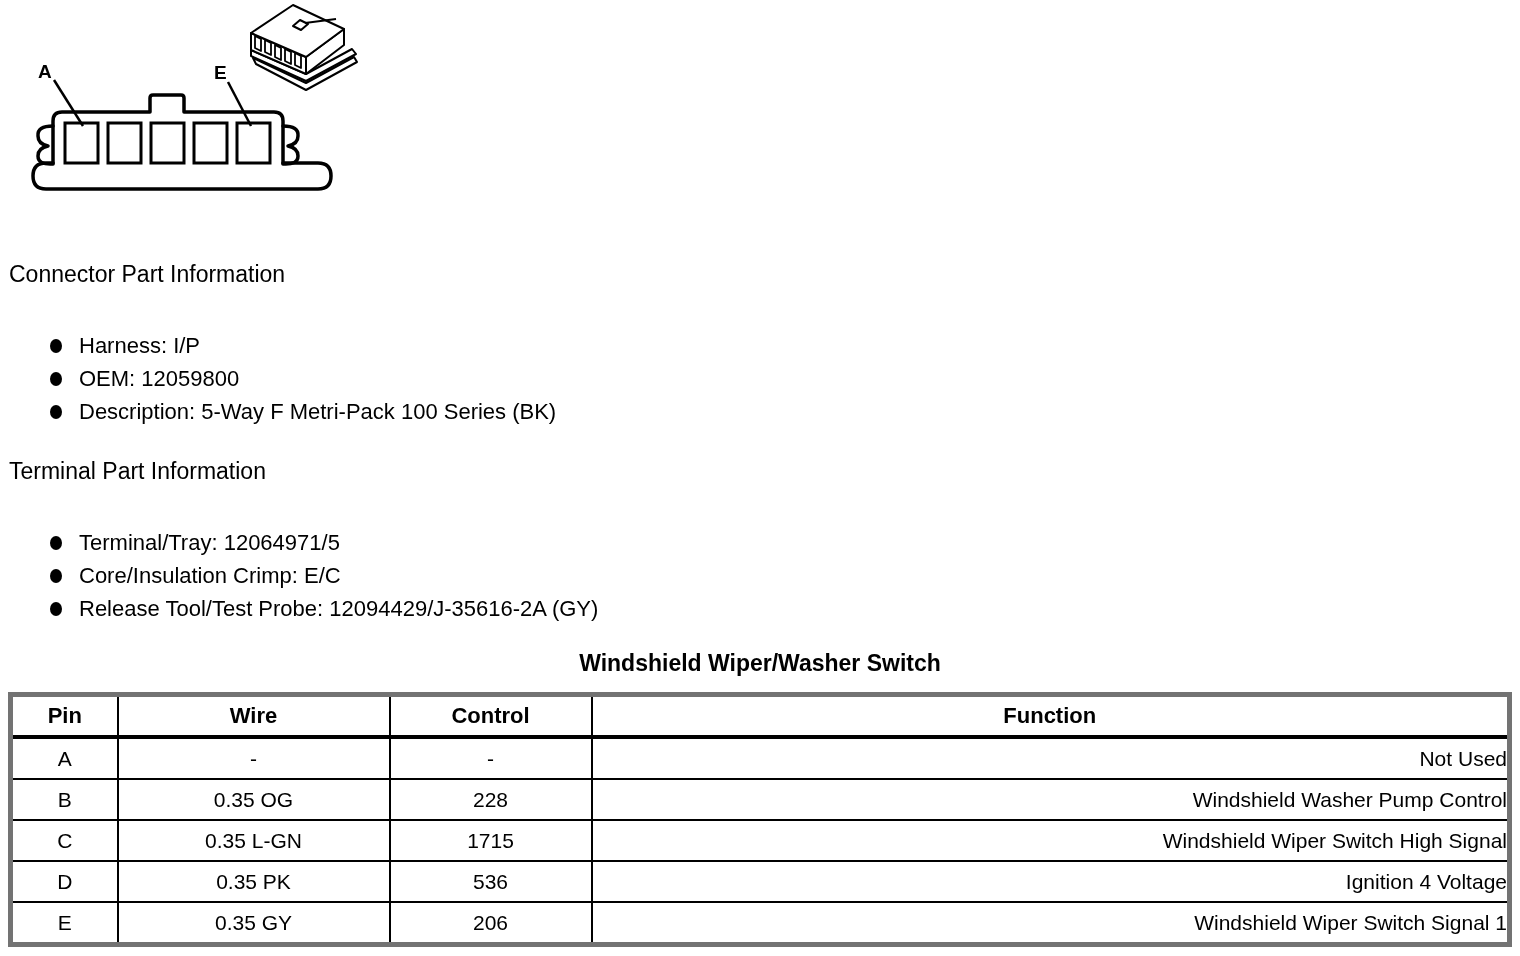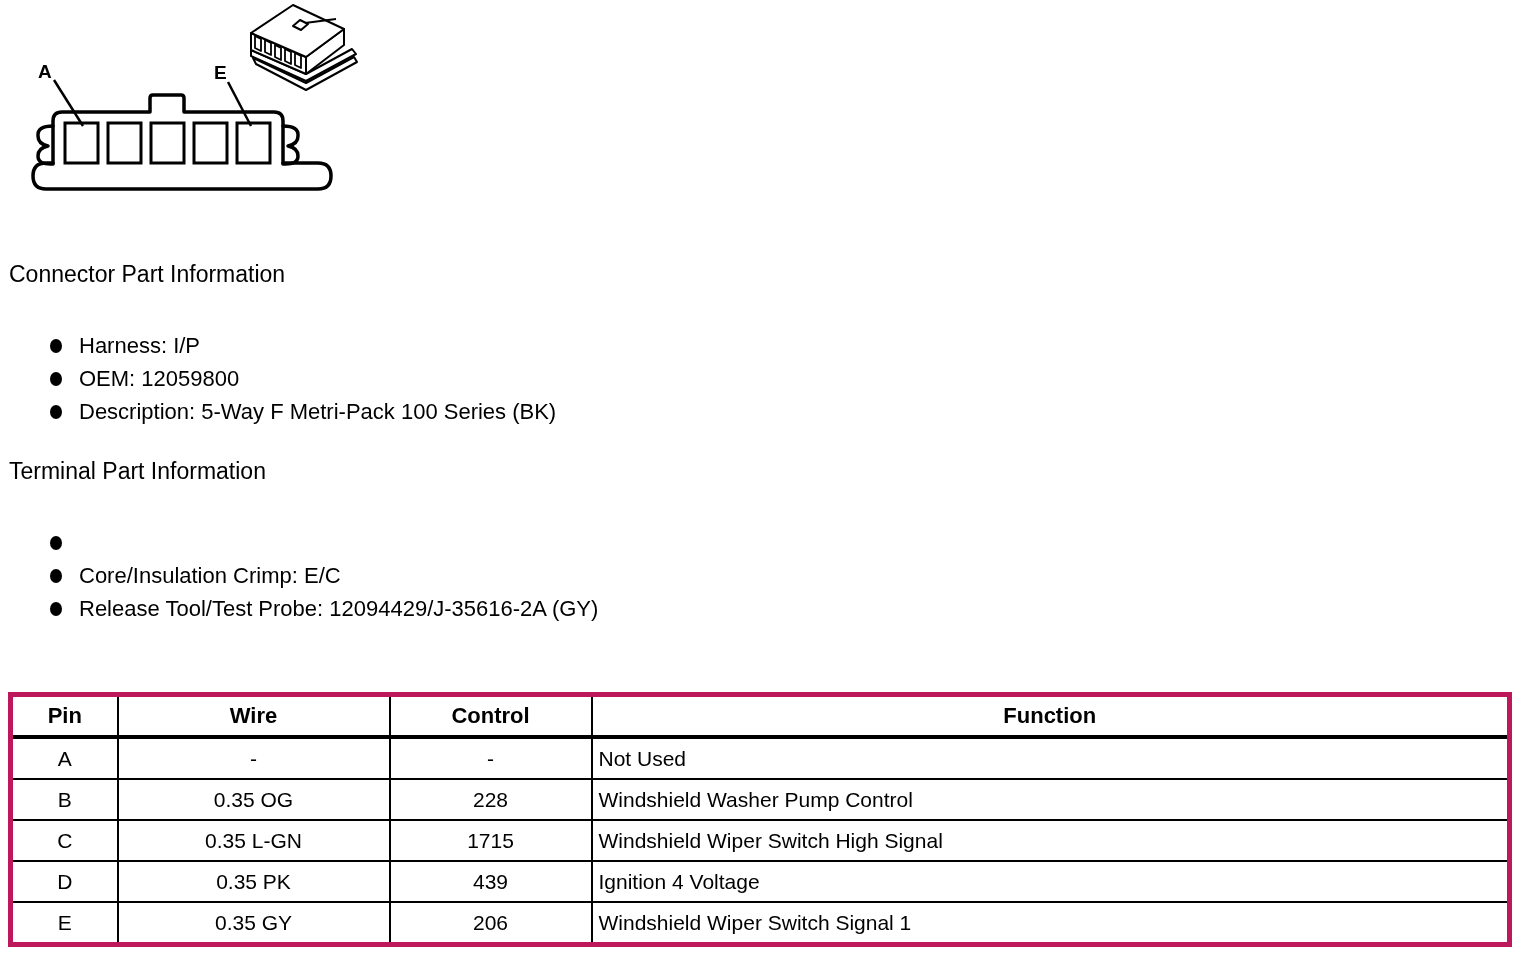--- a/index.html
+++ b/index.html
@@ -81,42 +81,42 @@
     font-size: 23px;
     font-weight: bold;
   }
   #pinout-table {
     position: absolute;
     left: 8px;
     top: 692px;
     width: 1504px;
     border-collapse: collapse;
     table-layout: fixed;
-    border: 5px solid #be185d;
+    border: 5px solid #737373;
   }
   #pinout-table th {
     border: 2px solid #000;
     border-bottom: 4px solid #000;
     height: 38px;
     font-size: 22px;
     font-weight: bold;
     text-align: center;
     vertical-align: middle;
     padding: 0;
   }
   #pinout-table td {
     border: 2px solid #000;
     height: 39px;
     font-size: 21px;
     text-align: center;
     vertical-align: middle;
     padding: 0;
   }
   #pinout-table td.func-cell {
-    text-align: left;
+    text-align: right;
     padding-left: 6px;
   }
   .col-pin     { width: 107px; }
   .col-wire    { width: 272px; }
   .col-circuit { width: 202px; }
 </style>
 </head>
 <body>
 
 <div id="page">
@@ -189,31 +189,33 @@
     <li>
       <span class="bullet"></span>
       <span>Description: 5-Way F Metri-Pack 100 Series (BK)</span>
     </li>
   </ul>
 
   <div id="terminal-heading" class="section-heading">Terminal Part Information</div>
   <ul id="terminal-list" class="bullet-list">
     <li>
       <span class="bullet"></span>
+      <span>Terminal/Tray: 12064971/5</span>
     </li>
     <li>
       <span class="bullet"></span>
       <span>Core/Insulation Crimp: E/C</span>
     </li>
     <li>
       <span class="bullet"></span>
       <span>Release Tool/Test Probe: 12094429/J-35616-2A (GY)</span>
     </li>
   </ul>
 
+  <div id="table-title">Windshield Wiper/Washer Switch</div>
 
   <table id="pinout-table">
     <colgroup>
       <col class="col-pin">
       <col class="col-wire">
       <col class="col-circuit">
       <col class="col-function">
     </colgroup>
     <thead>
       <tr>
@@ -238,21 +240,21 @@
       </tr>
       <tr>
         <td>C</td>
         <td>0.35 L-GN</td>
         <td>1715</td>
         <td class="func-cell">Windshield Wiper Switch High Signal</td>
       </tr>
       <tr>
         <td>D</td>
         <td>0.35 PK</td>
-        <td>439</td>
+        <td>536</td>
         <td class="func-cell">Ignition 4 Voltage</td>
       </tr>
       <tr>
         <td>E</td>
         <td>0.35 GY</td>
         <td>206</td>
         <td class="func-cell">Windshield Wiper Switch Signal 1</td>
       </tr>
     </tbody>
   </table>

